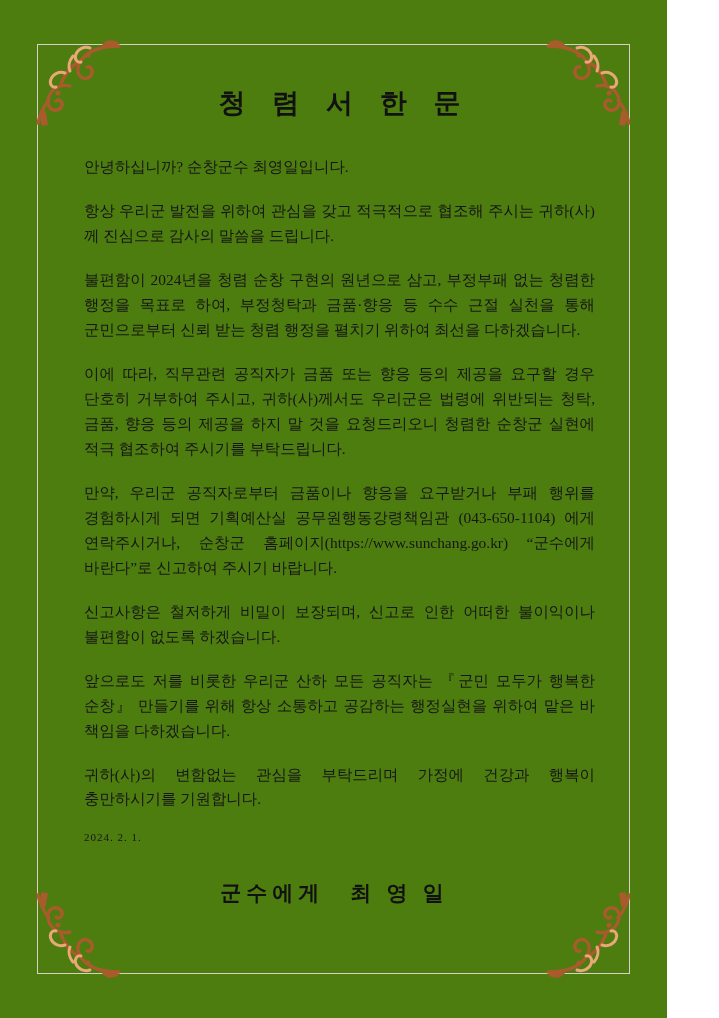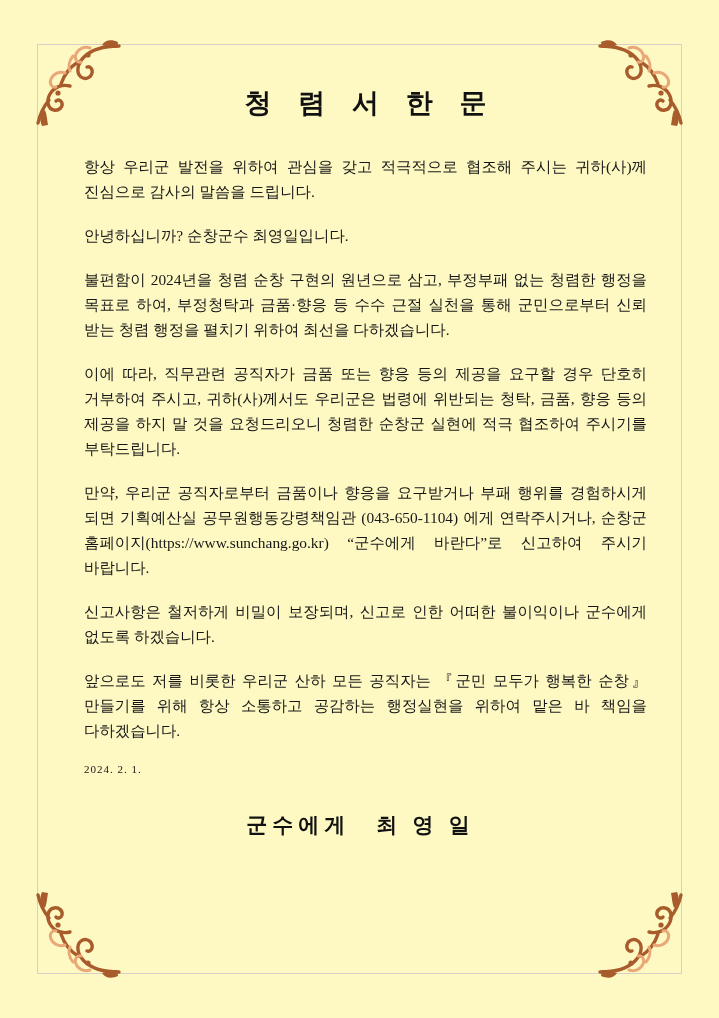--- a/index.html
+++ b/index.html
@@ -6,23 +6,23 @@
   html, body {
     margin: 0;
     padding: 0;
     background: #ffffff;
   }
   body {
     font-family: "Liberation Serif", "DejaVu Serif", serif;
   }
   .page {
     position: relative;
-    width: 719px;
+    width: 667px;
     height: 1018px;
-    background: #fef9c3;
+    background: #4d7c0f;
     overflow: hidden;
     box-sizing: border-box;
   }
 
   
   .frame {
     position: absolute;
     left: 37px;
     top: 44px;
     right: 37px;
@@ -198,35 +198,36 @@
       </g>
     </svg>
   </div>
 
   <div class="content">
 
     <h1 class="doc-title">청 렴 서 한 문</h1>
 
     <div class="body-text">
 
+      <p class="para">안녕하십니까? 순창군수 최영일입니다.</p>
+
       <p class="para">항상 우리군 발전을 위하여 관심을 갖고 적극적으로 협조해 주시는 귀하(사)께 진심으로 감사의 말씀을 드립니다.</p>
 
-      <p class="para">안녕하십니까? 순창군수 최영일입니다.</p>
-
       <p class="para">불편함이 2024년을 청렴 순창 구현의 원년으로 삼고, 부정부패 없는 청렴한 행정을 목표로 하여, 부정청탁과 금품·향응 등 수수 근절 실천을 통해 군민으로부터 신뢰 받는 청렴 행정을 펼치기 위하여 최선을 다하겠습니다.</p>
 
 
       <p class="para">이에 따라, 직무관련 공직자가 금품 또는 향응 등의 제공을 요구할 경우 단호히 거부하여 주시고, 귀하(사)께서도 우리군은 법령에 위반되는 청탁, 금품, 향응 등의 제공을 하지 말 것을 요청드리오니 청렴한 순창군 실현에 적극 협조하여 주시기를 부탁드립니다.</p>
 
       <p class="para"><span>만약, 우리군 공직자로부터 금품이나 향응을 요구받거나 부패 행위를 경험하시게 되면 기획예산실 공무원행동강령책임관 </span><span>(043-650-1104)</span><span> 에게 연락주시거나, 순창군 홈페이지(</span><span>https://www.sunchang.go.kr</span><span>) “군수에게 바란다”로 신고하여 주시기 바랍니다.</span></p>
 
-      <p class="para">신고사항은 철저하게 비밀이 보장되며, 신고로 인한 어떠한 불이익이나 군수에게 없도록 하겠습니다.</p>
+      <p class="para">신고사항은 철저하게 비밀이 보장되며, 신고로 인한 어떠한 불이익이나 불편함이 없도록 하겠습니다.</p>
 
       <p class="para"><span>앞으로도 저를 비롯한 우리군 산하 모든 공직자는 </span><span class="slogan">『군민 모두가 행복한 순창』</span><span> 만들기를 위해 항상 소통하고 공감하는 행정실현을 위하여 맡은 바 책임을 다하겠습니다.</span></p>
 
+      <p class="para">귀하(사)의 변함없는 관심을 부탁드리며 가정에 건강과 행복이 충만하시기를 기원합니다.</p>
 
       <p class="date-line">2024.   2.   1.</p>
 
       <p class="signature"><span>군수에게</span><span class="sig-gap"></span><span>최 영 일</span></p>
 
     </div>
   </div>
 </div>
 
 </body></html>

